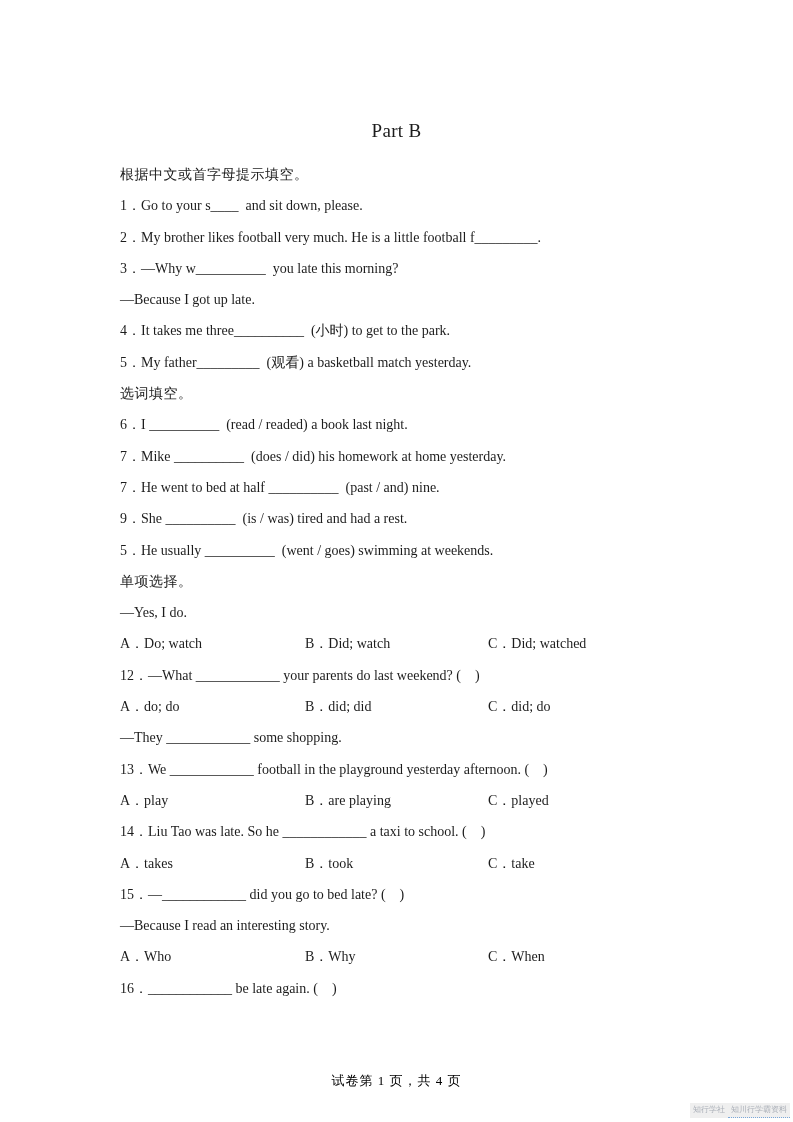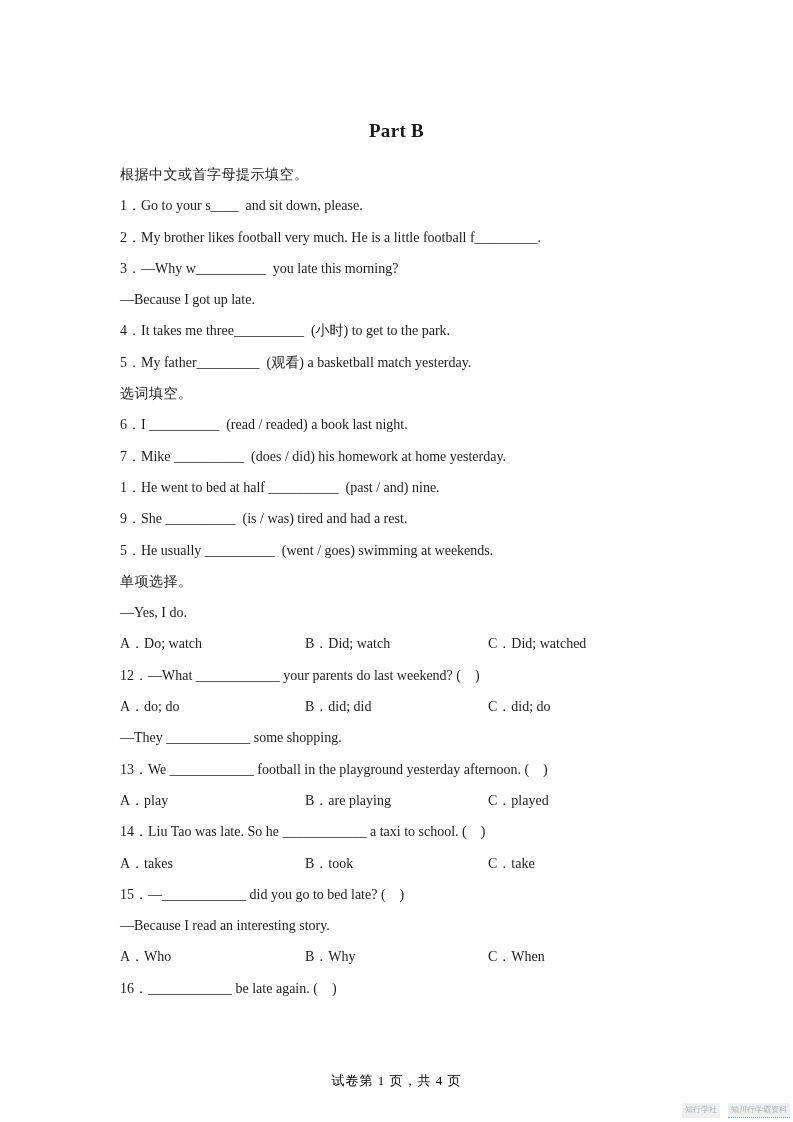--- a/index.html
+++ b/index.html
@@ -18,21 +18,21 @@
   }
   .content {
     position: absolute;
     left: 120px;
     top: 118px;
     width: 553px;
   }
   .doc-title {
     text-align: center;
     font-size: 19px;
-    font-weight: 700;
+    font-weight: 400;
     height: 41px;
     line-height: 26px;
     letter-spacing: 0.3px;
     margin: 0;
   }
   .line {
     position: relative;
     font-size: 14px;
     height: 31.3px;
     line-height: 31.3px;
@@ -55,21 +55,20 @@
     text-align: center;
     font-size: 13px;
     color: #000000;
     letter-spacing: 1px;
   }
   .watermarks {
     position: absolute;
     right: 3px;
     bottom: 4px;
     display: flex;
-    gap: 8px;
   }
   .watermark-chip {
     font-size: 8px;
     line-height: 1.3;
     color: #a9aeb7;
     background: #efefef;
     padding: 2px 3px;
     font-family: "Liberation Sans", "DejaVu Sans", sans-serif;
   }
   .watermark-chip.dotted {
@@ -86,21 +85,21 @@
         <div class="line instruction">根据中文或首字母提示填空。</div>
         <div class="line question">1．Go to your s____  and sit down, please.</div>
         <div class="line question">2．My brother likes football very much. He is a little football f_________.</div>
         <div class="line question">3．—Why w__________  you late this morning?</div>
         <div class="line dialog">—Because I got up late.</div>
         <div class="line question">4．It takes me three__________  (小时) to get to the park.</div>
         <div class="line question">5．My father_________  (观看) a basketball match yesterday.</div>
         <div class="line instruction">选词填空。</div>
         <div class="line question">6．I __________  (read / readed) a book last night.</div>
         <div class="line question">7．Mike __________  (does / did) his homework at home yesterday.</div>
-        <div class="line question">1．He went to bed at half __________  (past / and) nine.</div>
+        <div class="line question">7．He went to bed at half __________  (past / and) nine.</div>
         <div class="line question">9．She __________  (is / was) tired and had a rest.</div>
         <div class="line question">5．He usually __________  (went / goes) swimming at weekends.</div>
         <div class="line instruction">单项选择。</div>
         <div class="line dialog">—Yes, I do.</div>
         <div class="line options-row"><span class="option">A．Do; watch</span><span class="option">B．Did; watch</span><span class="option">C．Did; watched</span></div>
         <div class="line question">12．—What ____________ your parents do last weekend? (    )</div>
         <div class="line options-row"><span class="option">A．do; do</span><span class="option">B．did; did</span><span class="option">C．did; do</span></div>
         <div class="line dialog">—They ____________ some shopping.</div>
         <div class="line question">13．We ____________ football in the playground yesterday afternoon. (    )</div>
         <div class="line options-row"><span class="option">A．play</span><span class="option">B．are playing</span><span class="option">C．played</span></div>

